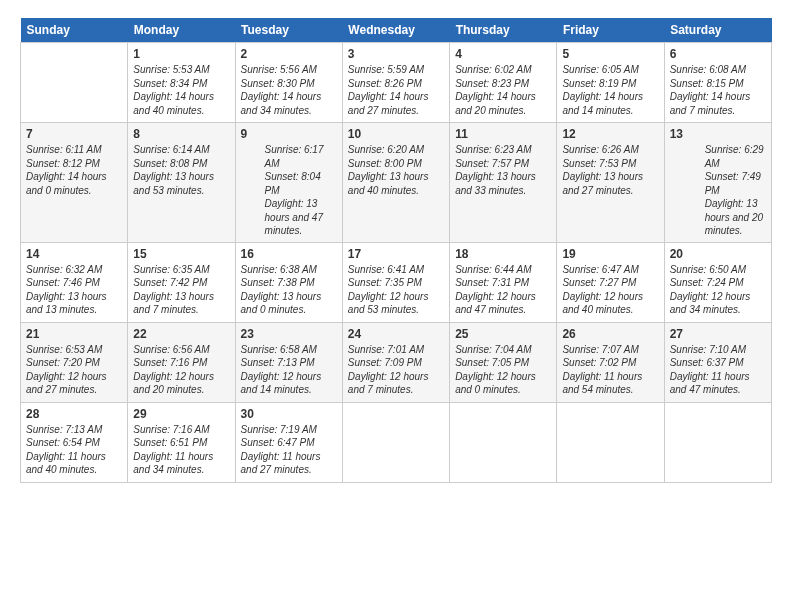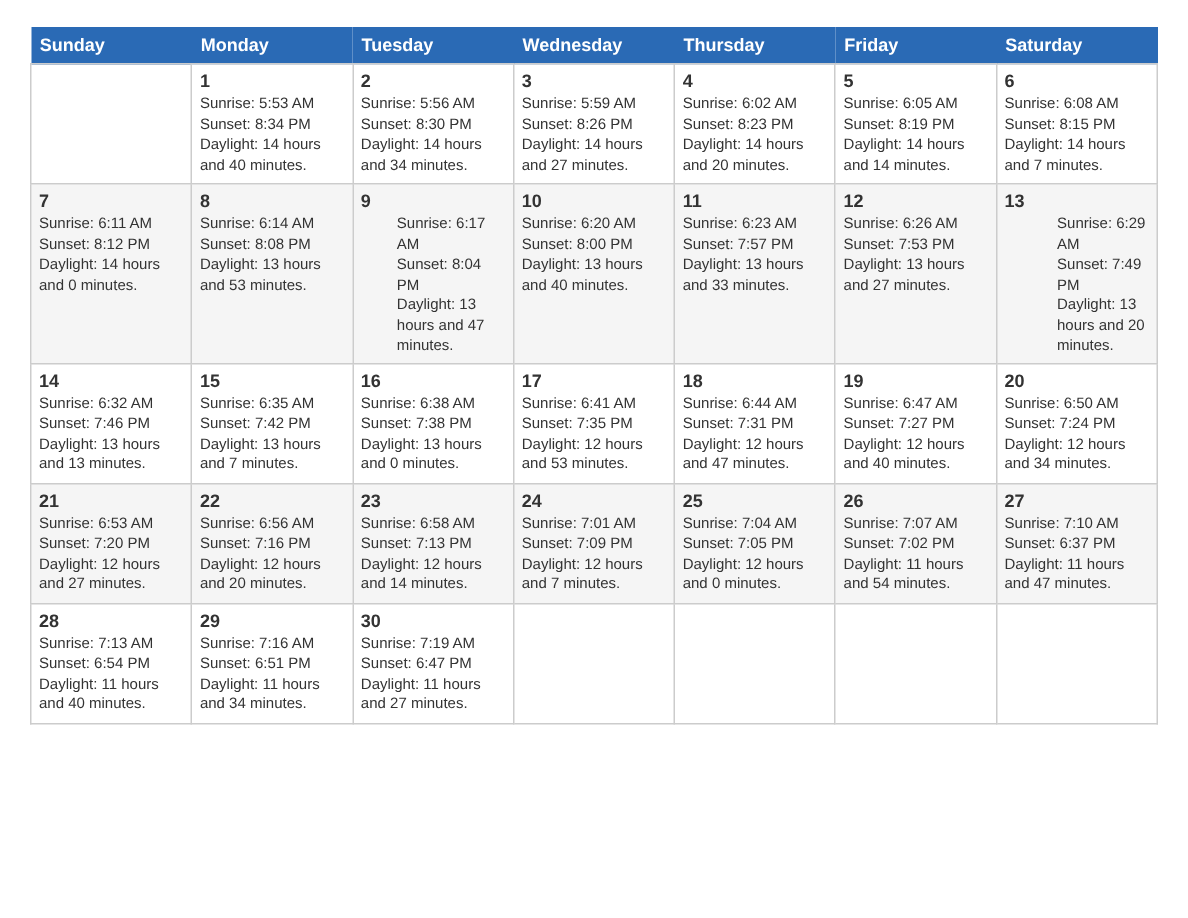--- a/index.html
+++ b/index.html
@@ -78,20 +78,21 @@
     .day-number {
       font-weight: bold;
       font-size: 12px;
       display: block;
       margin-bottom: 2px;
     }
     .day-info {
       font-size: 10px;
       line-height: 1.35;
       color: #333;
+      font-style: italic;
     }
     tbody tr:nth-child(odd) td { background-color: #fff; }
     tbody tr:nth-child(even) td { background-color: #f5f5f5; }
     tbody tr td.empty { background-color: inherit; }
   </style>
 </head>
 <body>
 
 <div class="page">
 

